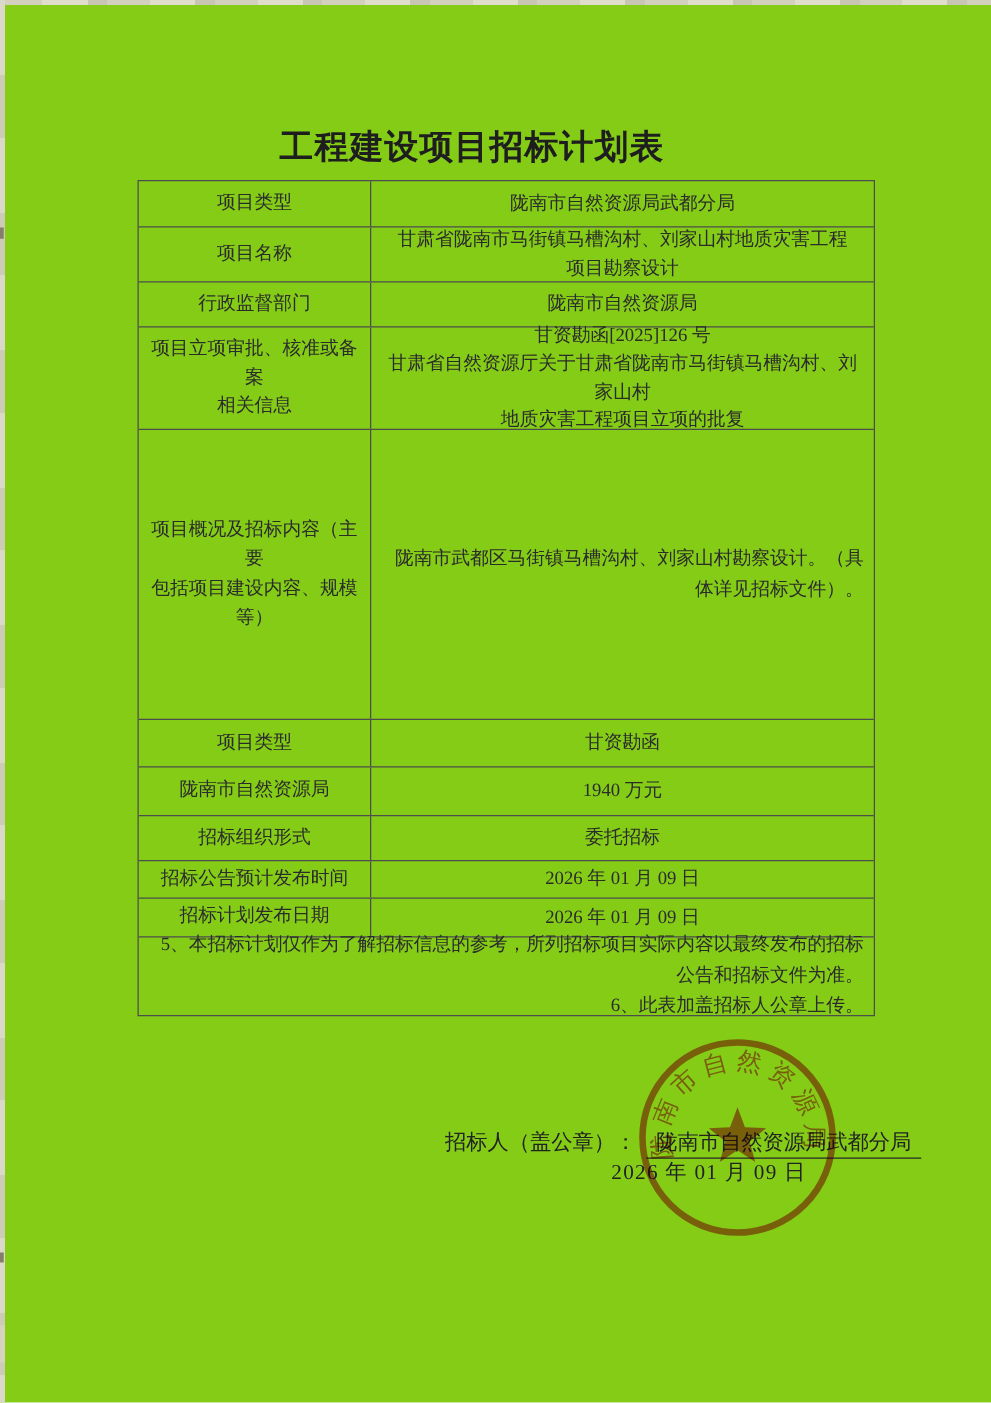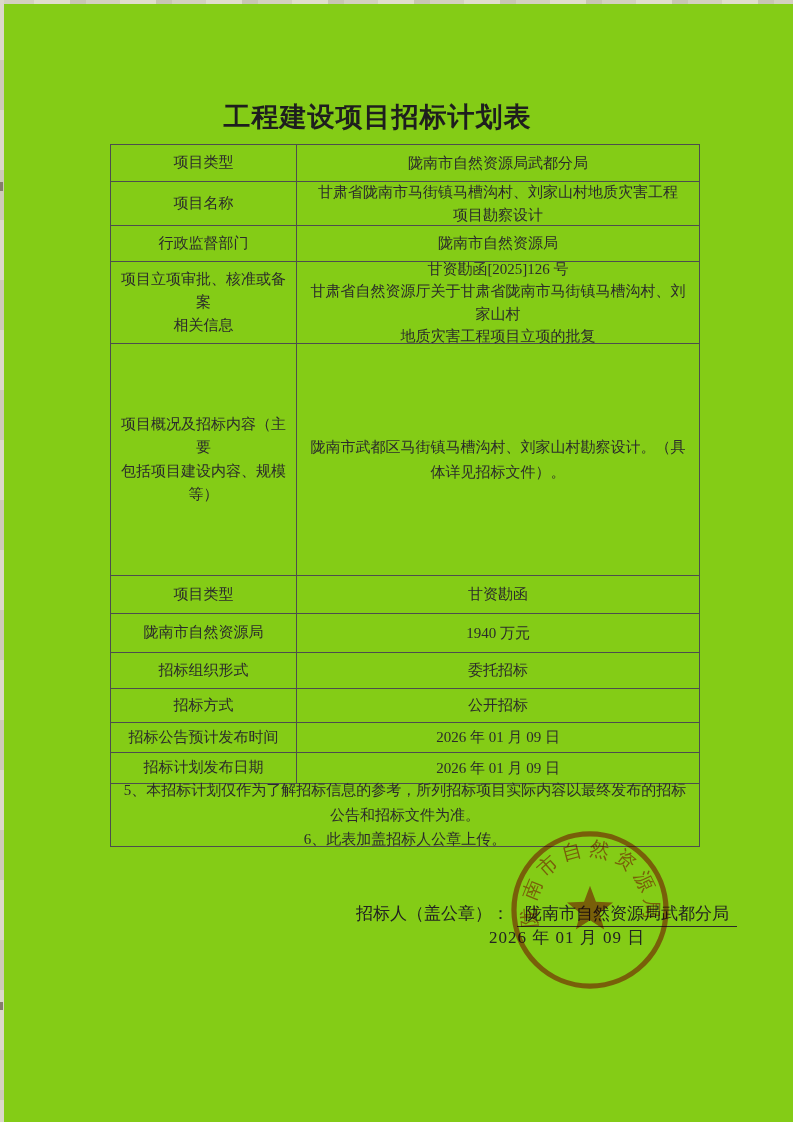--- a/index.html
+++ b/index.html
@@ -45,21 +45,21 @@
   .cell{display:flex;align-items:center;box-sizing:border-box;}
   .lab{
     width:186px;border-right:1px solid #4d4d4d;
     justify-content:center;text-align:center;
     white-space:pre-line;line-height:1.55;padding:2px 6px;
   }
   .val{
     flex:1;justify-content:center;text-align:center;
     white-space:pre-line;line-height:1.5;padding:2px 8px;
   }
-  .val.left{justify-content:flex-start;text-align:center;line-height:1.65;}
+  .val.left{justify-content:flex-start;text-align:right;line-height:1.65;}
   .r1{height:37px}.r2{height:44px}.r3{height:36px}.r4{height:82px}
   .r5{height:232px}.r6{height:38px}.r7{height:39px}.r8{height:36px}
   .r9{height:34px}.r10{height:30px}.r11{height:31px}.r12{height:62px}
 
   .sign-line{
     position:absolute;left:356px;top:886px;
     font-size:17px;color:#222;white-space:nowrap;margin-top:16px;
   }
   .sign-name{
     display:inline-block;margin-left:8px;padding:0 8px 1px 8px;
@@ -119,24 +119,20 @@
       <div class="cell val">甘资勘函</div>
     </div>
     <div class="trow r7">
       <div class="cell lab">陇南市自然资源局</div>
       <div class="cell val">1940 万元</div>
     </div>
     <div class="trow r8">
       <div class="cell lab">招标组织形式</div>
       <div class="cell val">委托招标</div>
     </div>
-    <div class="trow r9">
-      <div class="cell lab">招标方式</div>
-      <div class="cell val">公开招标</div>
-    </div>
     <div class="trow r10">
       <div class="cell lab">招标公告预计发布时间</div>
       <div class="cell val">2026 年 01 月 09 日</div>
     </div>
     <div class="trow r11">
       <div class="cell lab">招标计划发布日期</div>
       <div class="cell val">2026 年 01 月 09 日</div>
     </div>
     <div class="trow r12">
       <div class="cell val left">5、本招标计划仅作为了解招标信息的参考，所列招标项目实际内容以最终发布的招标公告和招标文件为准。

